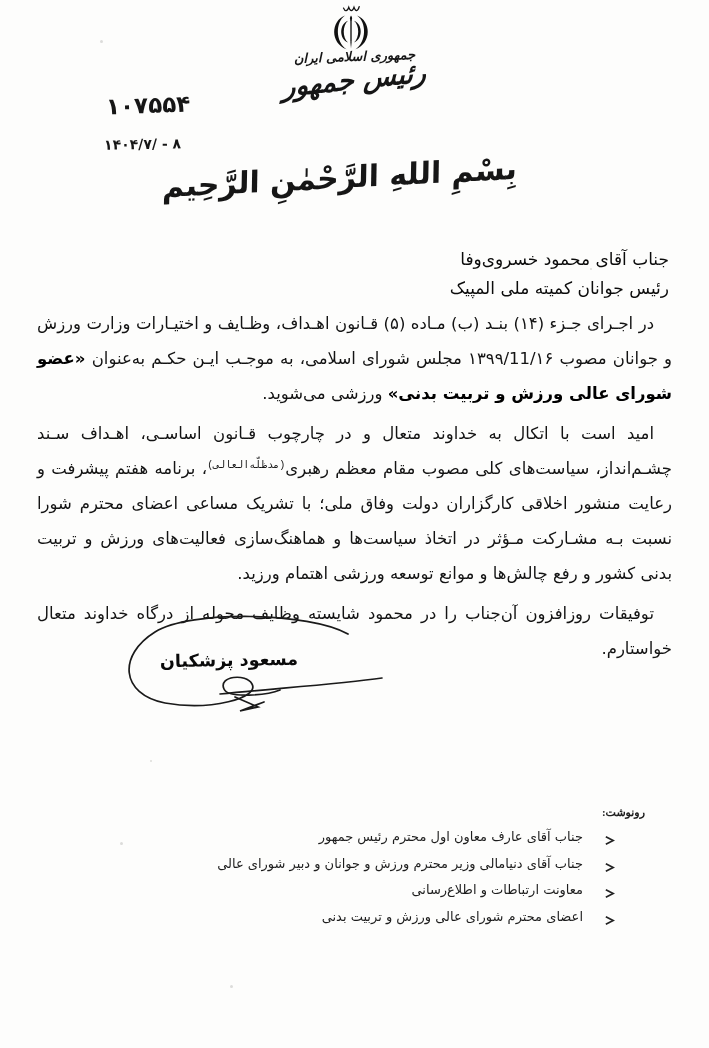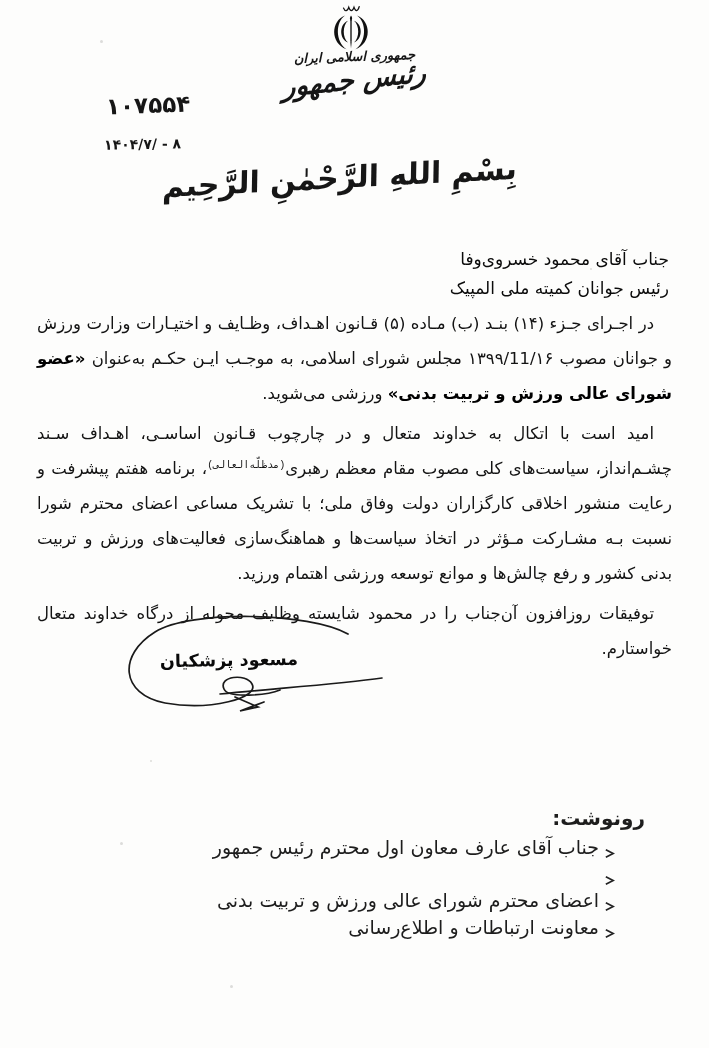--- a/index.html
+++ b/index.html
@@ -31,24 +31,24 @@
   .body-text p{margin:0 0 5px 0;text-indent:18px;}
   .body-text .bold{font-weight:bold;color:#000;}
   .body-text sup{font-size:10px;line-height:0;font-family:Liberation Mono, monospace;}
   
   .signature{position:absolute;top:610px;left:110px;width:278px;height:104px;}
   .signature svg{position:absolute;top:0;left:0;}
   .sig-name{position:absolute;top:40px;left:50px;font-size:17.5px;font-weight:bold;
     color:#0a0a0a;white-space:nowrap;transform:rotate(-1deg);}
   
   .cc{position:absolute;top:806px;right:64px;text-align:right;color:#1d1d1d;}
-  .cc-title{font-weight:bold;font-size:20px;margin:0 0 7px 0;}
+  .cc-title{font-weight:bold;font-size:11px;margin:0 0 7px 0;font-family:Liberation Serif, serif;}
   .cc ul{list-style:none;margin:0 30px 0 0;padding:0;}
-  .cc li{display:flex;align-items:flex-start;gap:5px;line-height:21.5px;
-    font-size:19px;white-space:nowrap;}
+  .cc li{display:flex;align-items:flex-start;gap:21px;line-height:21.5px;
+    font-size:13px;white-space:nowrap;}
   .cc .bullet{flex:0 0 auto;padding-top:5px;}
   
   .speck{position:absolute;border-radius:50%;background:#dcdcda;}
 </style>
 </head>
 <body>
 
 <div class="page">
 
   <svg class="emblem" viewBox="0 0 60 64" aria-hidden="true">
@@ -108,36 +108,37 @@
             </svg>
         </span>
         <span>جناب آقای عارف معاون اول محترم رئیس جمهور</span>
       </li>
       <li>
         <span class="bullet">
           <svg width="11" height="11" viewBox="0 0 12 12">
               <path d="M2,2 L10,6 L2,10" fill="none" stroke="#222" stroke-width="1.8" stroke-linejoin="miter"></path>
             </svg>
         </span>
+        <span>جناب آقای دنیامالی وزیر محترم ورزش و جوانان و دبیر شورای عالی</span>
+      </li>
+      <li>
+        <span class="bullet">
+          <svg width="11" height="11" viewBox="0 0 12 12">
+              <path d="M2,2 L10,6 L2,10" fill="none" stroke="#222" stroke-width="1.8" stroke-linejoin="miter"></path>
+            </svg>
+        </span>
+        <span>معاونت ارتباطات و اطلاع‌رسانی</span>
       </li>
       <li>
         <span class="bullet">
           <svg width="11" height="11" viewBox="0 0 12 12">
               <path d="M2,2 L10,6 L2,10" fill="none" stroke="#222" stroke-width="1.8" stroke-linejoin="miter"></path>
             </svg>
         </span>
         <span>اعضای محترم شورای عالی ورزش و تربیت بدنی</span>
-      </li>
-      <li>
-        <span class="bullet">
-          <svg width="11" height="11" viewBox="0 0 12 12">
-              <path d="M2,2 L10,6 L2,10" fill="none" stroke="#222" stroke-width="1.8" stroke-linejoin="miter"></path>
-            </svg>
-        </span>
-        <span>معاونت ارتباطات و اطلاع‌رسانی</span>
       </li>
     </ul>
   </div>
 
   <div class="speck" style="top:40px;left:100px;width:3px;height:3px;"></div>
   <div class="speck" style="top:268px;left:590px;width:2px;height:2px;"></div>
   <div class="speck" style="top:470px;left:652px;width:3px;height:2px;"></div>
   <div class="speck" style="top:760px;left:150px;width:2px;height:2px;"></div>
   <div class="speck" style="top:842px;left:120px;width:3px;height:3px;"></div>
   <div class="speck" style="top:985px;left:230px;width:3px;height:3px;"></div>

